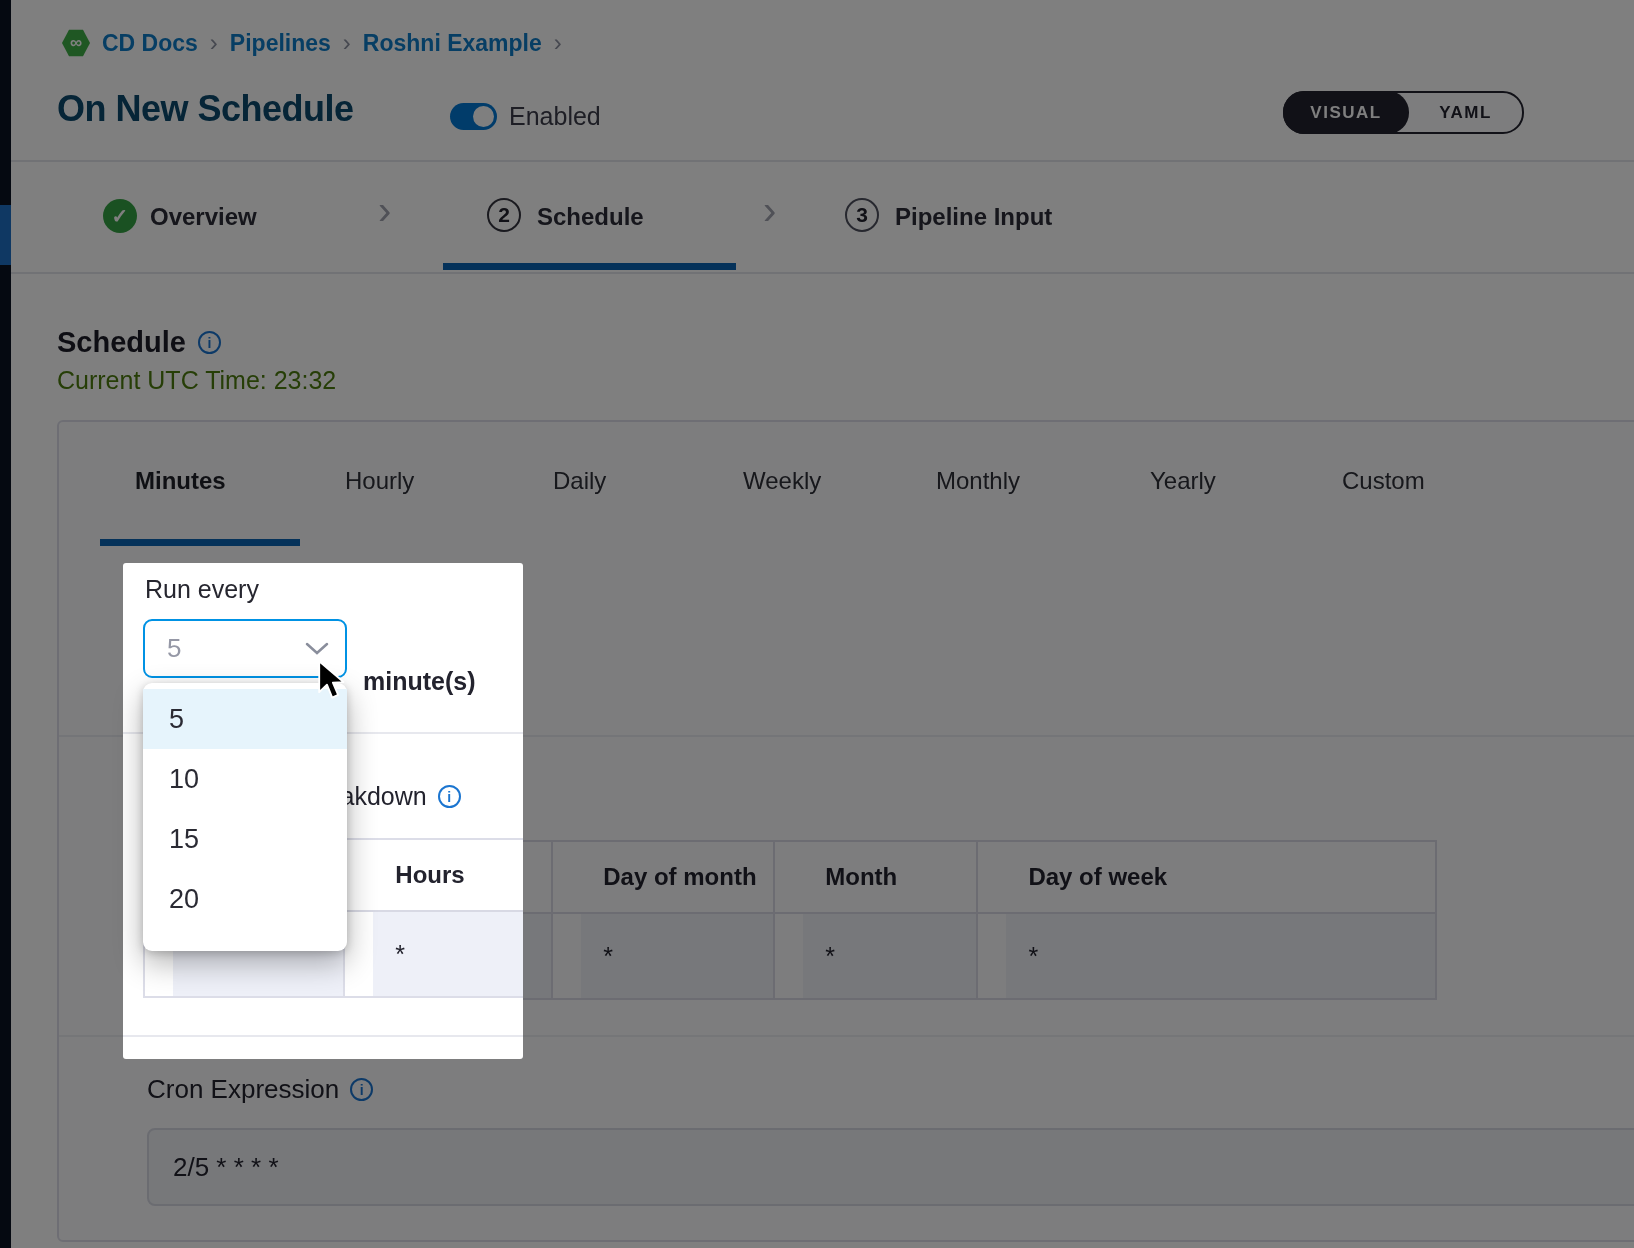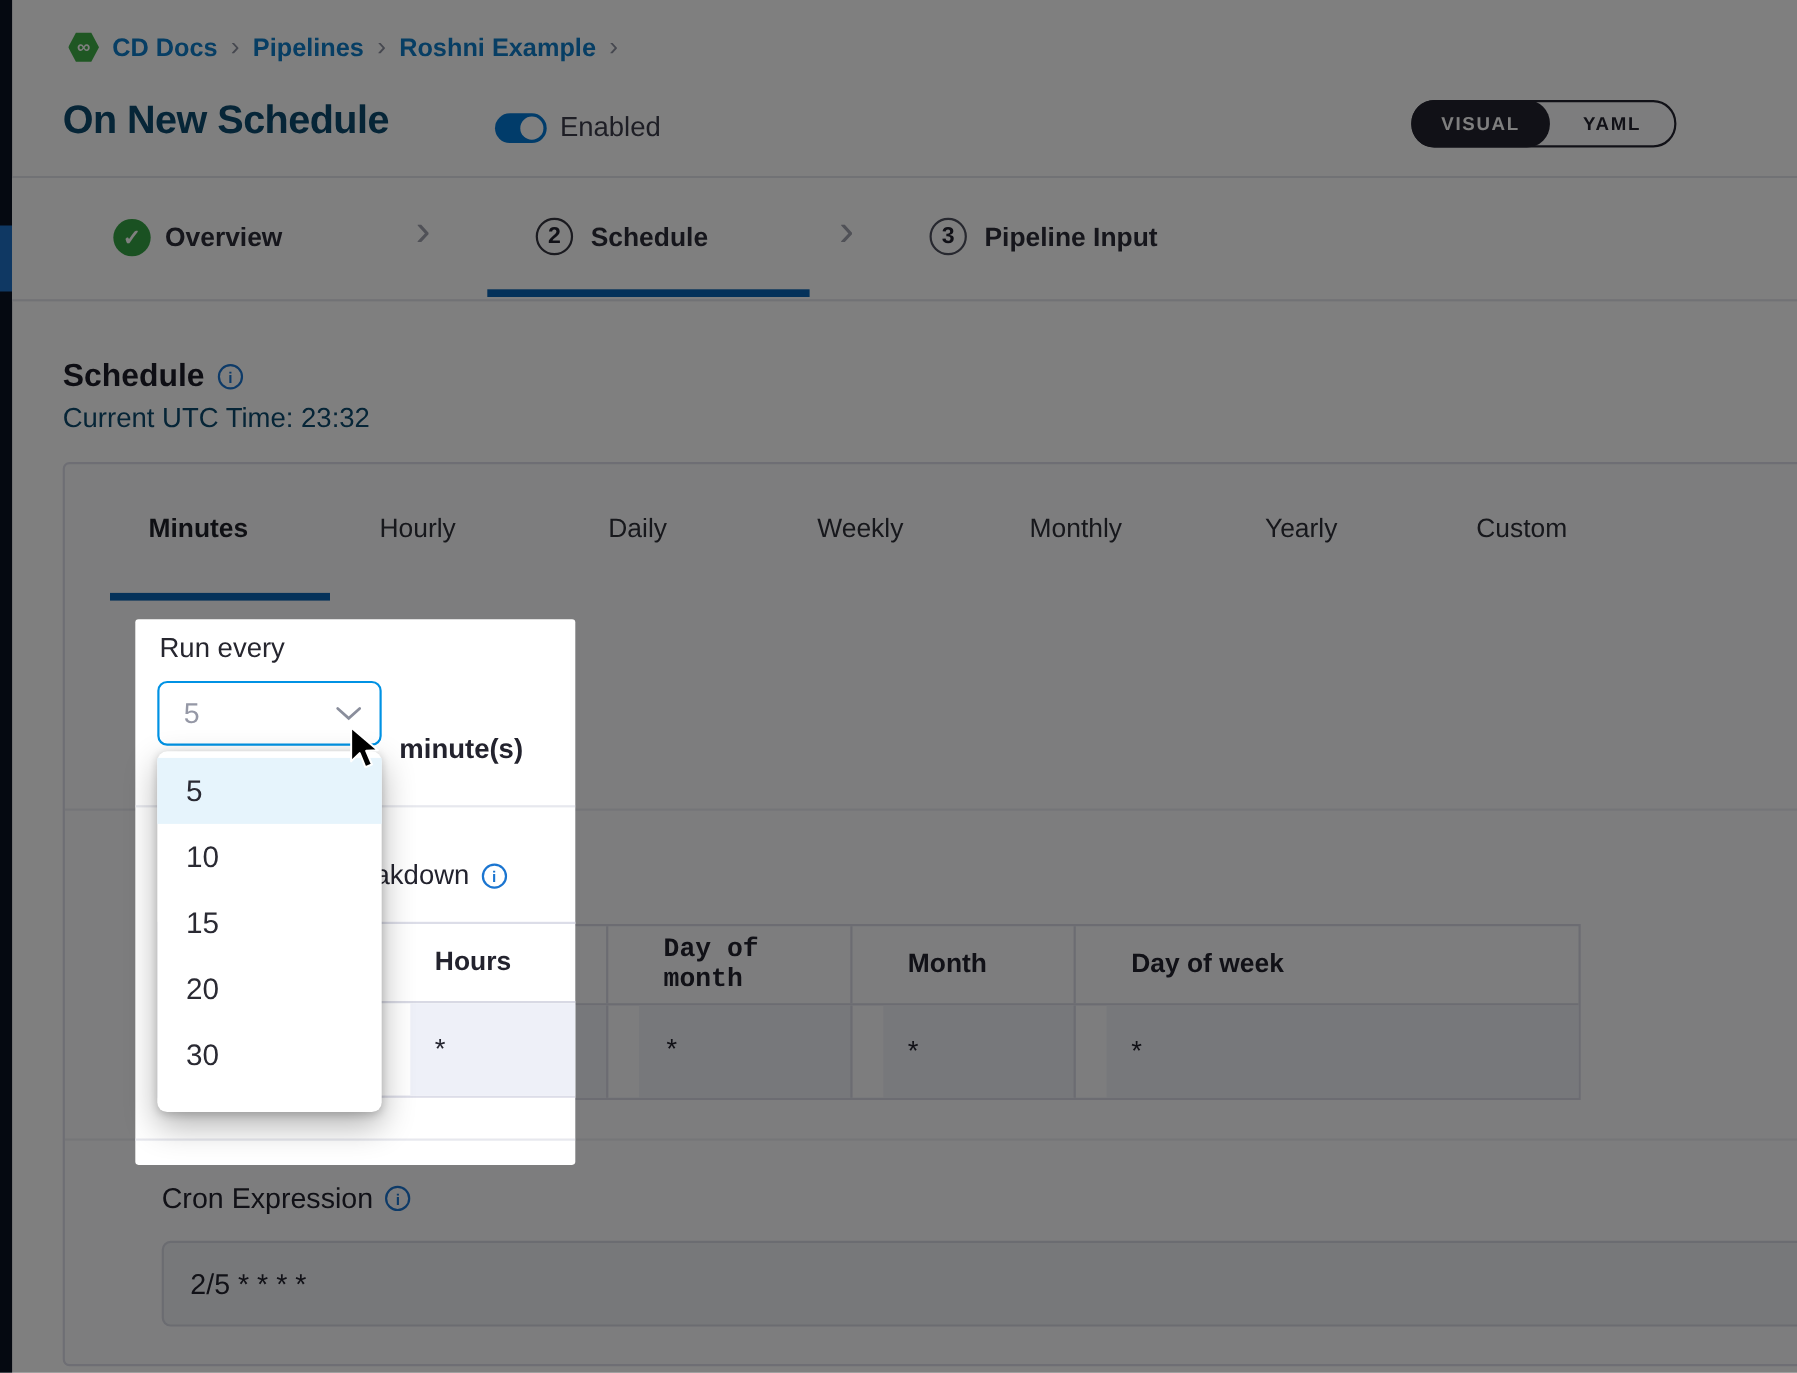--- a/index.html
+++ b/index.html
@@ -42,39 +42,39 @@
   .wizard .step-label{position:absolute;top:41px;font-size:24px;font-weight:600;color:#2c2d38;}
   .wizard .step-sep{position:absolute;top:28px;font-size:40px;line-height:40px;color:#a0a2ae;font-weight:400;}
   .wizard .num-circle{position:absolute;top:36px;width:34px;height:34px;border-radius:50%;border:2.5px solid #34343f;
     box-sizing:border-box;display:flex;align-items:center;justify-content:center;font-size:21px;font-weight:600;color:#23232e;background:transparent;}
   .wizard .active-underline{position:absolute;left:432px;top:101px;width:293px;height:7px;background:#0b65b4;}
 
   
   .section-heading{position:absolute;left:57px;top:326px;font-size:29px;font-weight:700;color:#1d1d28;z-index:2;display:flex;align-items:center;gap:12px;}
   .info-icon{display:inline-flex;width:23px;height:23px;border:2px solid #1b75d0;border-radius:50%;box-sizing:border-box;
     color:#1b75d0;font-size:14px;font-weight:700;align-items:center;justify-content:center;font-style:normal;}
-  .utc-time{position:absolute;left:57px;top:366px;font-size:25px;color:#0c4a6e;z-index:2;}
+  .utc-time{position:absolute;left:57px;top:366px;font-size:25px;color:#4d7c0f;z-index:2;}
 
   
   .panel{position:absolute;left:57px;top:420px;width:1600px;height:822px;background:#fbfbfd;
     border:2px solid #dcdde8;border-radius:6px;box-sizing:border-box;z-index:2;}
   .tab{position:absolute;top:45px;font-size:24px;font-weight:500;color:#2f3039;cursor:pointer;}
   .tab.active{font-weight:700;color:#1f2028;}
   .tab-underline{position:absolute;left:41px;top:117px;width:200px;height:7px;background:#0b65b4;}
   .panel-divider{position:absolute;left:0;width:1596px;height:2px;background:#e9eaf0;}
 
   
   .bd-table{position:absolute;left:86px;top:418px;width:1292px;border:2px solid #d8d9e4;box-sizing:border-box;}
   .bd-row{display:flex;}
   .bd-row.header .bd-cell{height:70px;font-weight:700;font-size:24px;}
   .bd-row.values .bd-cell{height:84px;font-size:25px;background:#eef0f7;}
   .bd-row.values{border-top:2px solid #d8d9e4;}
   .bd-cell{box-sizing:border-box;display:flex;align-items:center;padding-left:22px;border-right:2px solid #d8d9e4;color:#23232e;margin-left:28px;}
   .bd-cell:last-child{border-right:none;}
-  .w-c0{width:202px;} .w-c1{width:182px;} .w-c2{width:213px;font-family:Liberation Mono, monospace;} .w-c3{width:192px;} .w-c4{width:474px;}
+  .w-c0{width:202px;} .w-c1{width:182px;} .w-c2{width:213px;} .w-c3{width:192px;} .w-c4{width:474px;}
 
   .cron-label{position:absolute;left:88px;top:652px;font-size:26px;color:#23232e;display:flex;align-items:center;gap:11px;}
   .cron-input{position:absolute;left:88px;top:706px;width:1505px;height:78px;background:#eef0f5;
     border:2px solid #d6d8e2;border-radius:8px;box-sizing:border-box;display:flex;align-items:center;
     padding-left:24px;font-size:26px;color:#23232e;}
 
   
   .overlay{position:absolute;left:0;top:0;width:1634px;height:1248px;background:rgba(0,0,0,0.5);z-index:10;}
 
   .spot-card{position:absolute;left:123px;top:563px;width:400px;height:496px;background:#ffffff;border-radius:3px;
@@ -221,20 +221,19 @@
   </div>
 
   <div class="card-divider" style="top:472px;"></div>
 </div>
 
 <div class="dropdown">
   <div class="dd-option selected">5</div>
   <div class="dd-option">10</div>
   <div class="dd-option">15</div>
   <div class="dd-option">20</div>
-  <div class="dd-option">30</div>
 </div>
 
 <div class="cursor">
   <svg width="34" height="42" viewBox="0 0 24 32">
     <path d="M1.5 1 L1.5 24.5 L7.4 18.8 L11.4 28.6 L15.9 26.6 L11.9 17.2 L20 16.8 Z" fill="#000" stroke="#fff" stroke-width="1.4" stroke-linejoin="round"></path>
   </svg>
 </div>
 
 </body></html>

